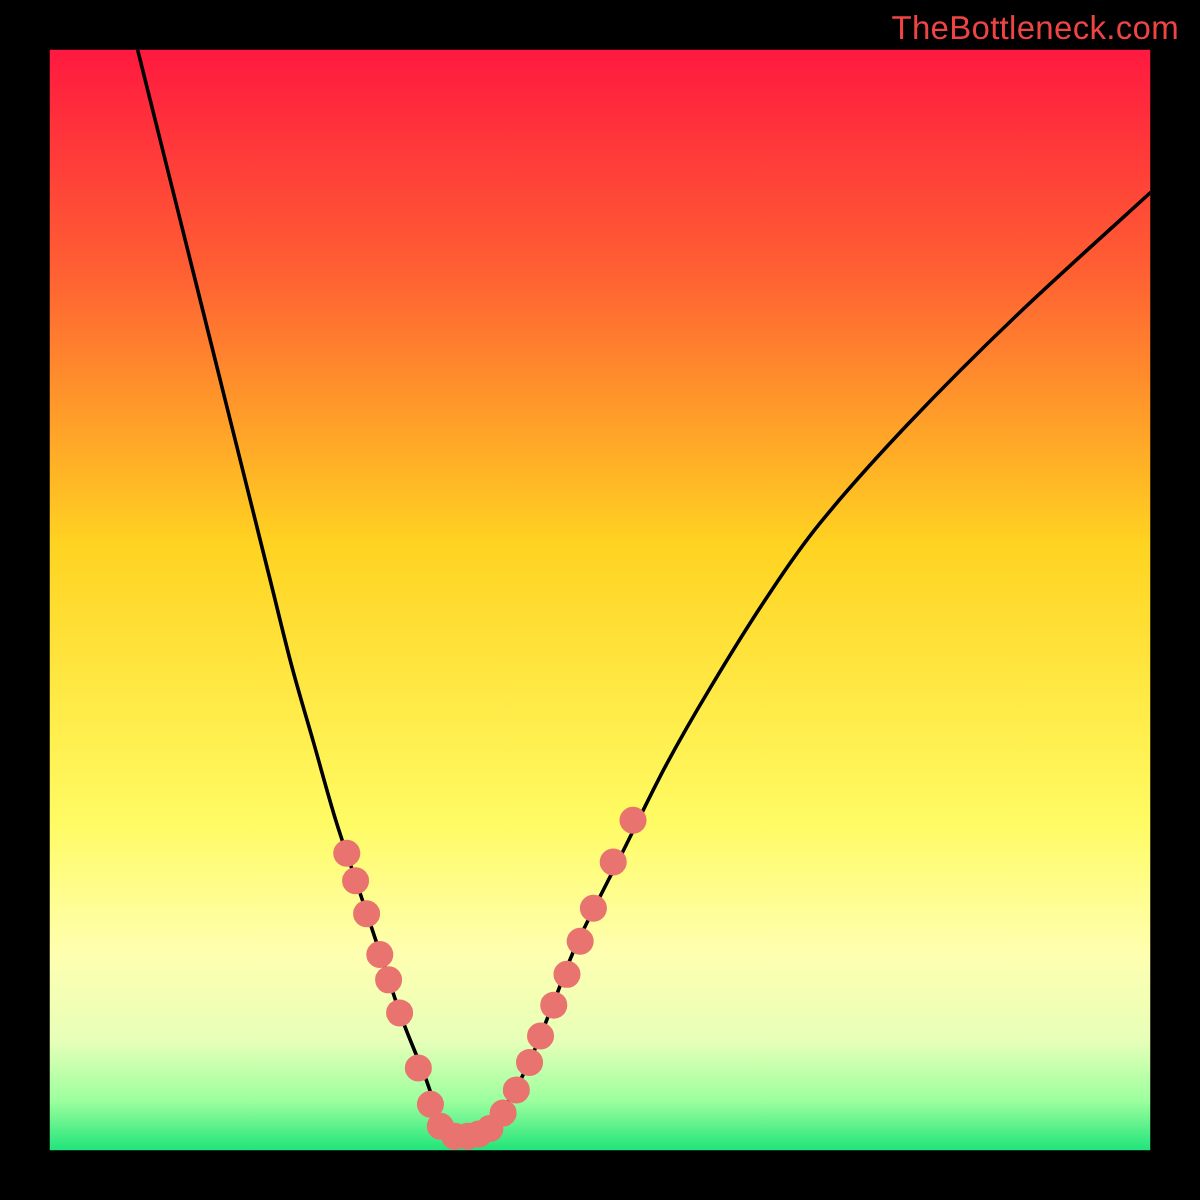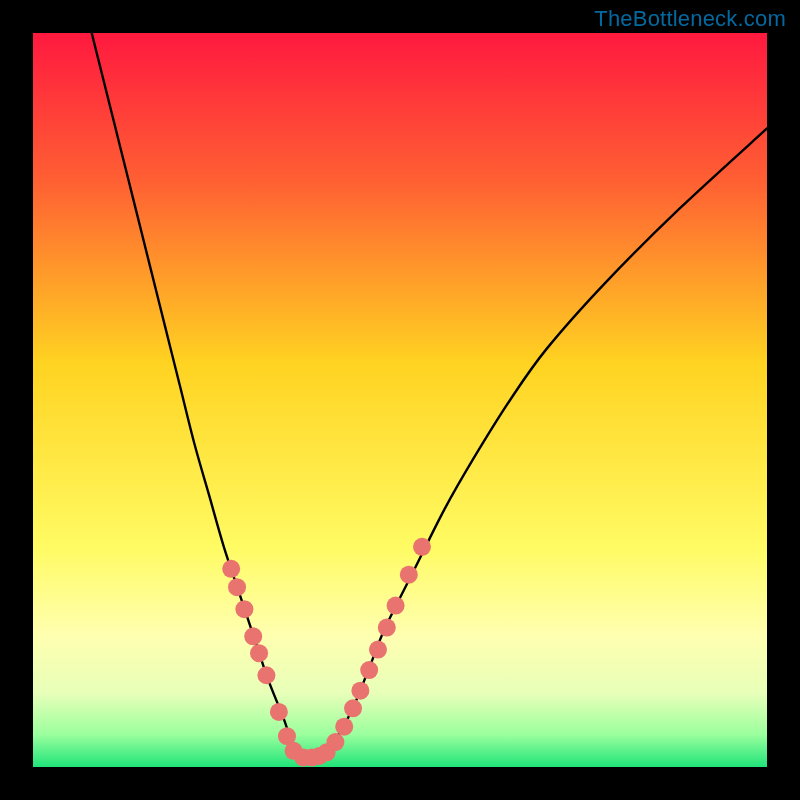--- a/index.html
+++ b/index.html
@@ -14,21 +14,21 @@
   .frame {
     position: relative;
     width: 800px;
     height: 800px;
     background: #000;
   }
   .attribution {
     position: absolute;
     top: 6px;
     right: 14px;
-    color: #0369a1;
+    color: #ef4444;
     font-size: 22px;
     font-weight: 500;
     letter-spacing: 0.2px;
   }
   .plot-wrap {
     position: absolute;
     left: 33px;
     top: 33px;
     width: 734px;
     height: 734px;

